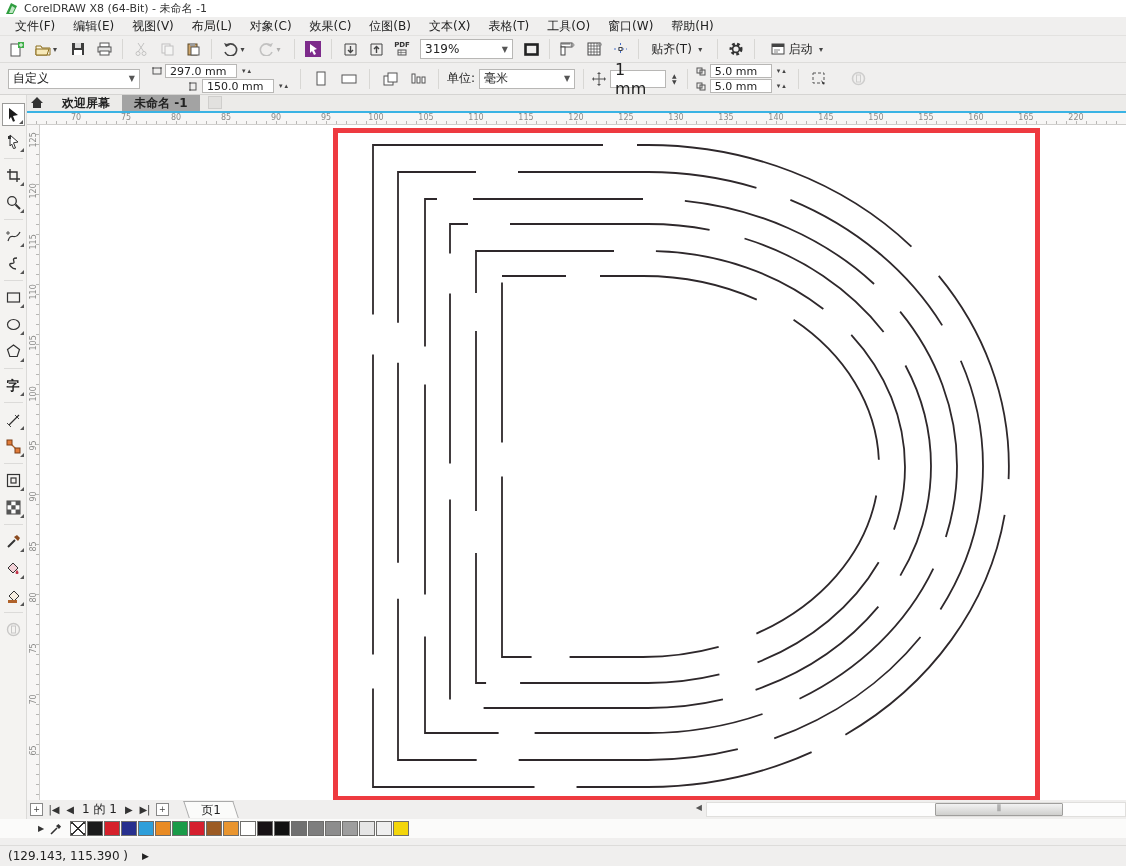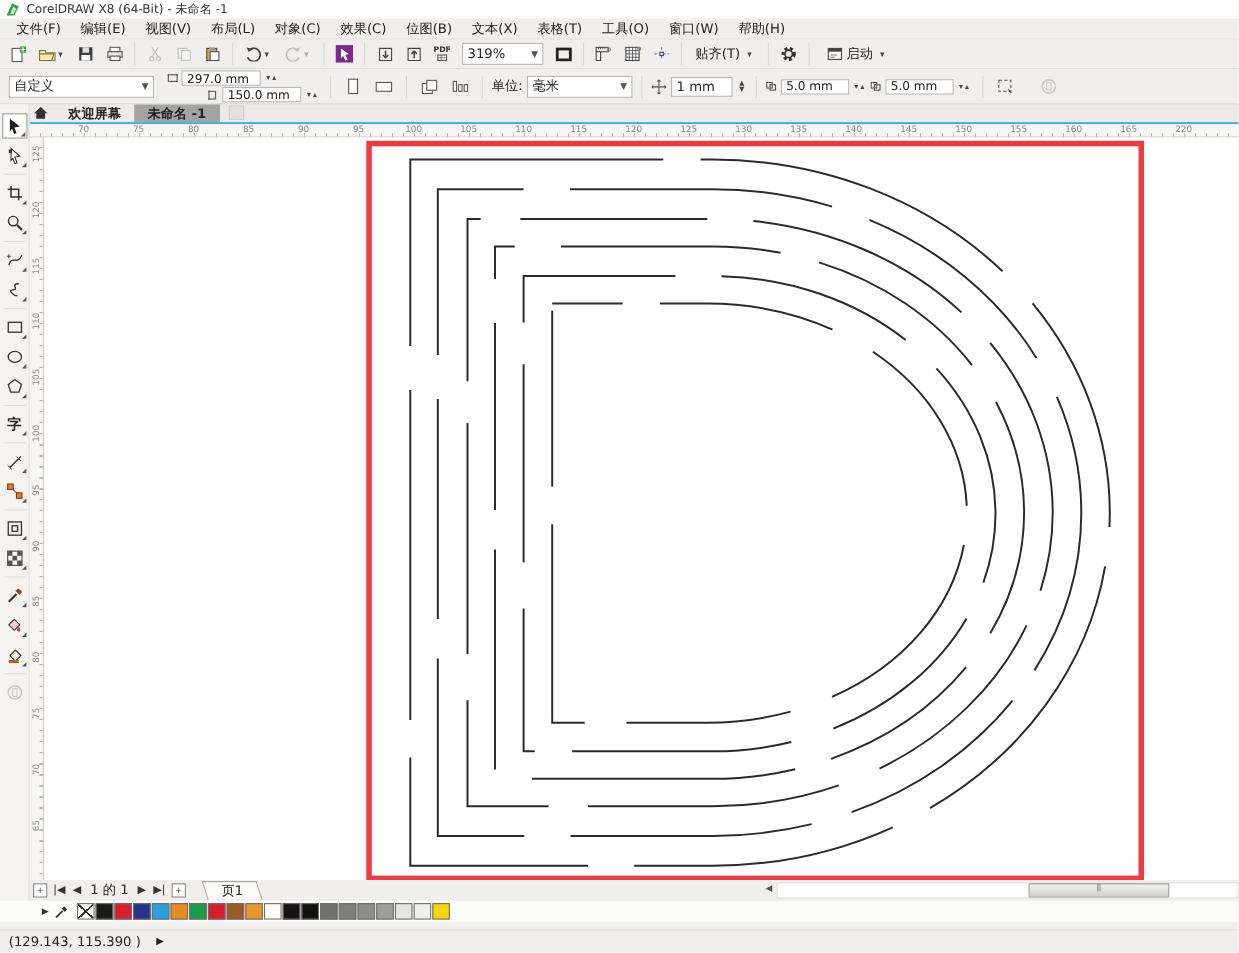--- a/index.html
+++ b/index.html
@@ -19,21 +19,21 @@
   #toolbar { left:0; top:36px; width:1126px; height:27px; background:#f0efee; border-bottom:1px solid #dddcda; display:flex; align-items:center; padding-left:4px; gap:2px; }
   #propbar { left:0; top:63px; width:1126px; height:32px; background:#f0efee; border-bottom:1px solid #d5d4d2; display:flex; align-items:center; padding-left:8px; gap:4px; }
   .tbtn { width:24px; height:22px; display:flex; align-items:center; justify-content:center; border:1px solid transparent; border-radius:2px; }
   .tbtn.disabled { opacity:.38; }
   .caret { font-size:8px; color:#444; width:9px; text-align:center; }
   .sep { width:1px; height:20px; background:#d8d7d4; margin:0 4px; }
   .combo { background:#fff; border:1px solid #b8b7b5; height:20px; display:flex; align-items:center; padding:0 4px; font-size:12px; }
   .combo .arr { margin-left:auto; font-size:8px; color:#555; padding-left:6px; }
   .stepper { display:flex; flex-direction:column; justify-content:center; font-size:6px; line-height:6px; color:#444; padding:0 2px; }
   .hsteps { font-size:7px; color:#444; letter-spacing:2px; padding:0 2px; }
-  .field { background:#fff; border:1px solid #b8b7b5; height:18px; width:72px; display:flex; align-items:center; padding:0 4px; font-size:12px; }
+  .field { background:#fff; border:1px solid #b8b7b5; height:18px; width:72px; display:flex; align-items:center; padding:0 4px; font-size:16px; }
   .lbl { font-size:12px; color:#222; }
 
   
   #doctabs { left:0; top:95px; width:1126px; height:18px; background:#ecebe9; display:flex; align-items:flex-end; padding-left:30px; border-bottom:2px solid #3ab3e4; }
   .dtab { height:16px; display:flex; align-items:center; padding:0 12px; font-size:12px; gap:5px;font-weight:bold; }
   .dtab.active { background:#a3a3a3; }
   .newtab { width:14px; height:13px; background:#e2e1df; border:1px solid #cfcecc; margin-left:8px; margin-bottom:2px; }
 
   
   #toolbox { left:0; top:95px; width:27px; height:725px; background:#f4f3f1; border-right:1px solid #dbdad8; display:flex; flex-direction:column; align-items:center; padding-top:6px; }
@@ -188,21 +188,21 @@
         <path d="M7.5 11V5M5 7l2.5-2.5L10 7" fill="none" stroke="#444" stroke-width="1.4"></path>
       </svg>
   </div>
   <div class="tbtn" style="flex-direction:column; font-size:7px; font-weight:bold; color:#333; line-height:7px;">
     <span>PDF</span>
     <svg width="10" height="7">
         <rect x="1" y="1" width="8" height="5" fill="none" stroke="#555"></rect>
         <path d="M1 3.5h8M4 1v5" stroke="#555" stroke-width=".6"></path>
       </svg>
   </div>
-  <div class="combo" style="width:74px; margin:0 4px;">
+  <div class="combo" style="width:93px; margin:0 4px;">
     <span>319%</span>
       <span class="arr">▼</span>
   </div>
   <div class="tbtn">
     <svg width="15" height="13">
         <rect x="1.5" y="1.5" width="12" height="10" fill="none" stroke="#222" stroke-width="2.6"></rect>
       </svg>
   </div>
   <div class="sep"></div>
   <div class="tbtn">
@@ -315,21 +315,21 @@
       <path d="M7 0l2 2H5zM7 14l2-2H5zM0 7l2-2v4zM14 7l-2-2v4z" fill="#555"></path>
     </svg>
   <div class="field" style="width:56px">
       <span>1 mm</span>
     </div>
   <div class="stepper">
       <span>▲</span>
       <span>▼</span>
     </div>
   <div class="sep"></div>
-  <div style="display:flex; flex-direction:row; gap:1px;justify-content:center;">
+  <div style="display:flex; flex-direction:column; gap:1px;justify-content:center;">
     <div style="display:flex; align-items:center; gap:3px;">
       <svg width="11" height="9">
           <rect x="1" y="1" width="5" height="5" fill="none" stroke="#555"></rect>
           <rect x="4" y="3" width="5" height="5" fill="none" stroke="#555"></rect>
         </svg>
       <div class="field" style="height:14px; font-size:11px; width:62px;">
           <span>5.0 mm</span>
         </div>
       <span class="hsteps">▾▴</span>
     </div>

